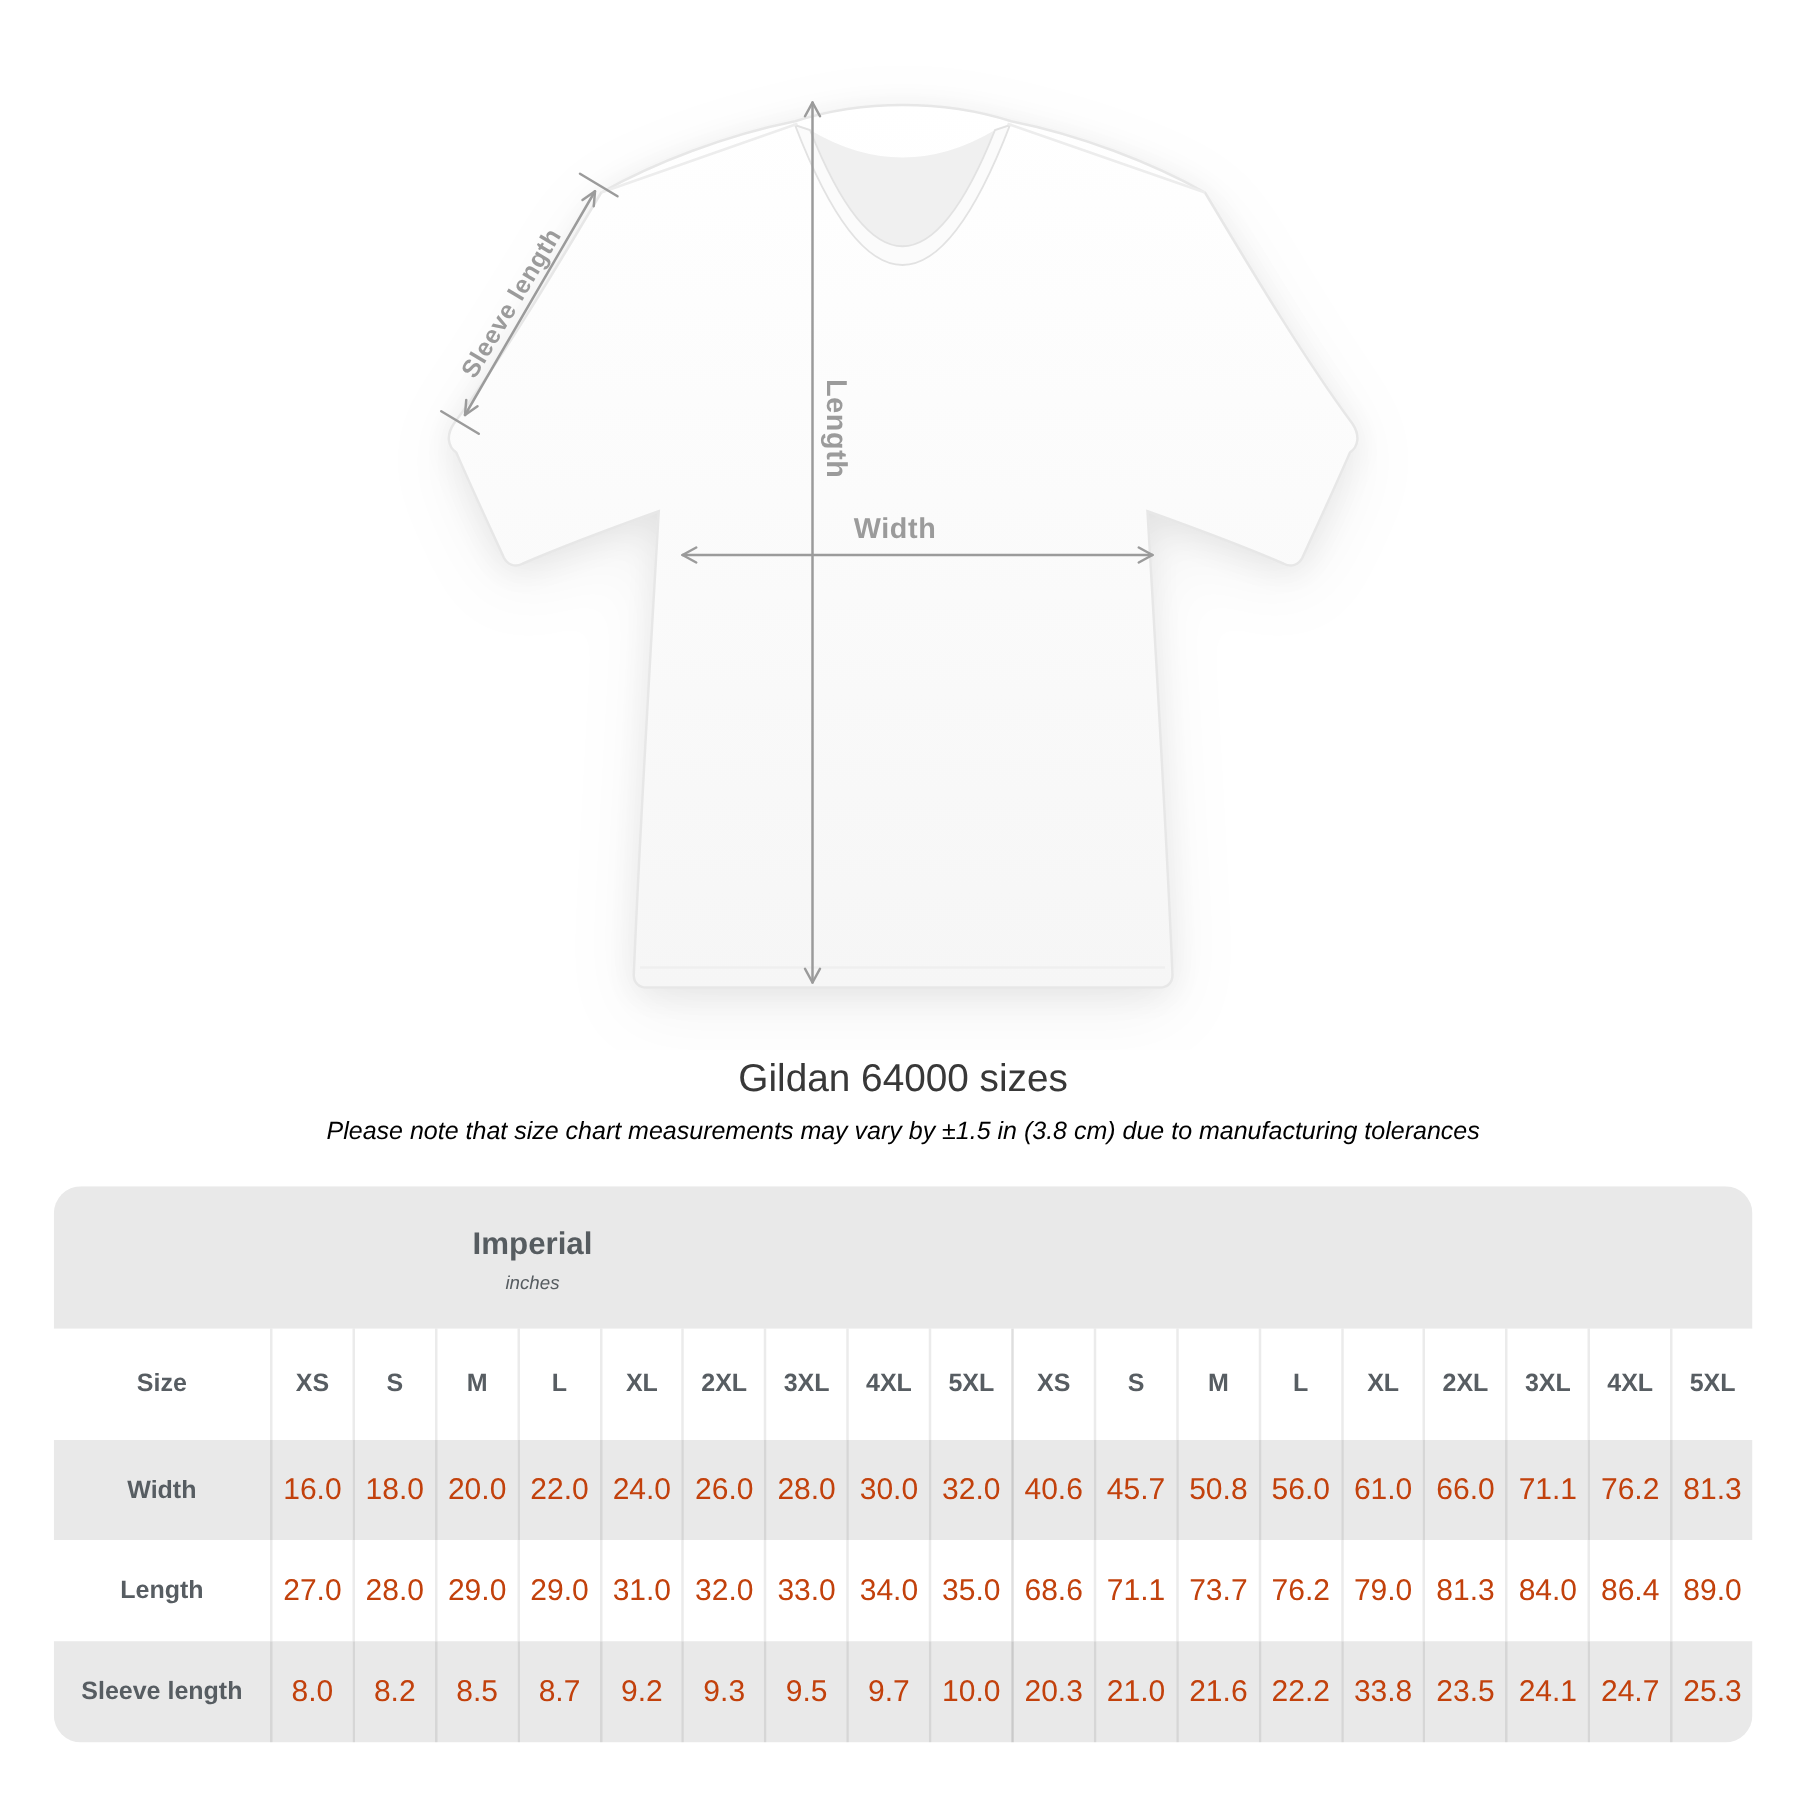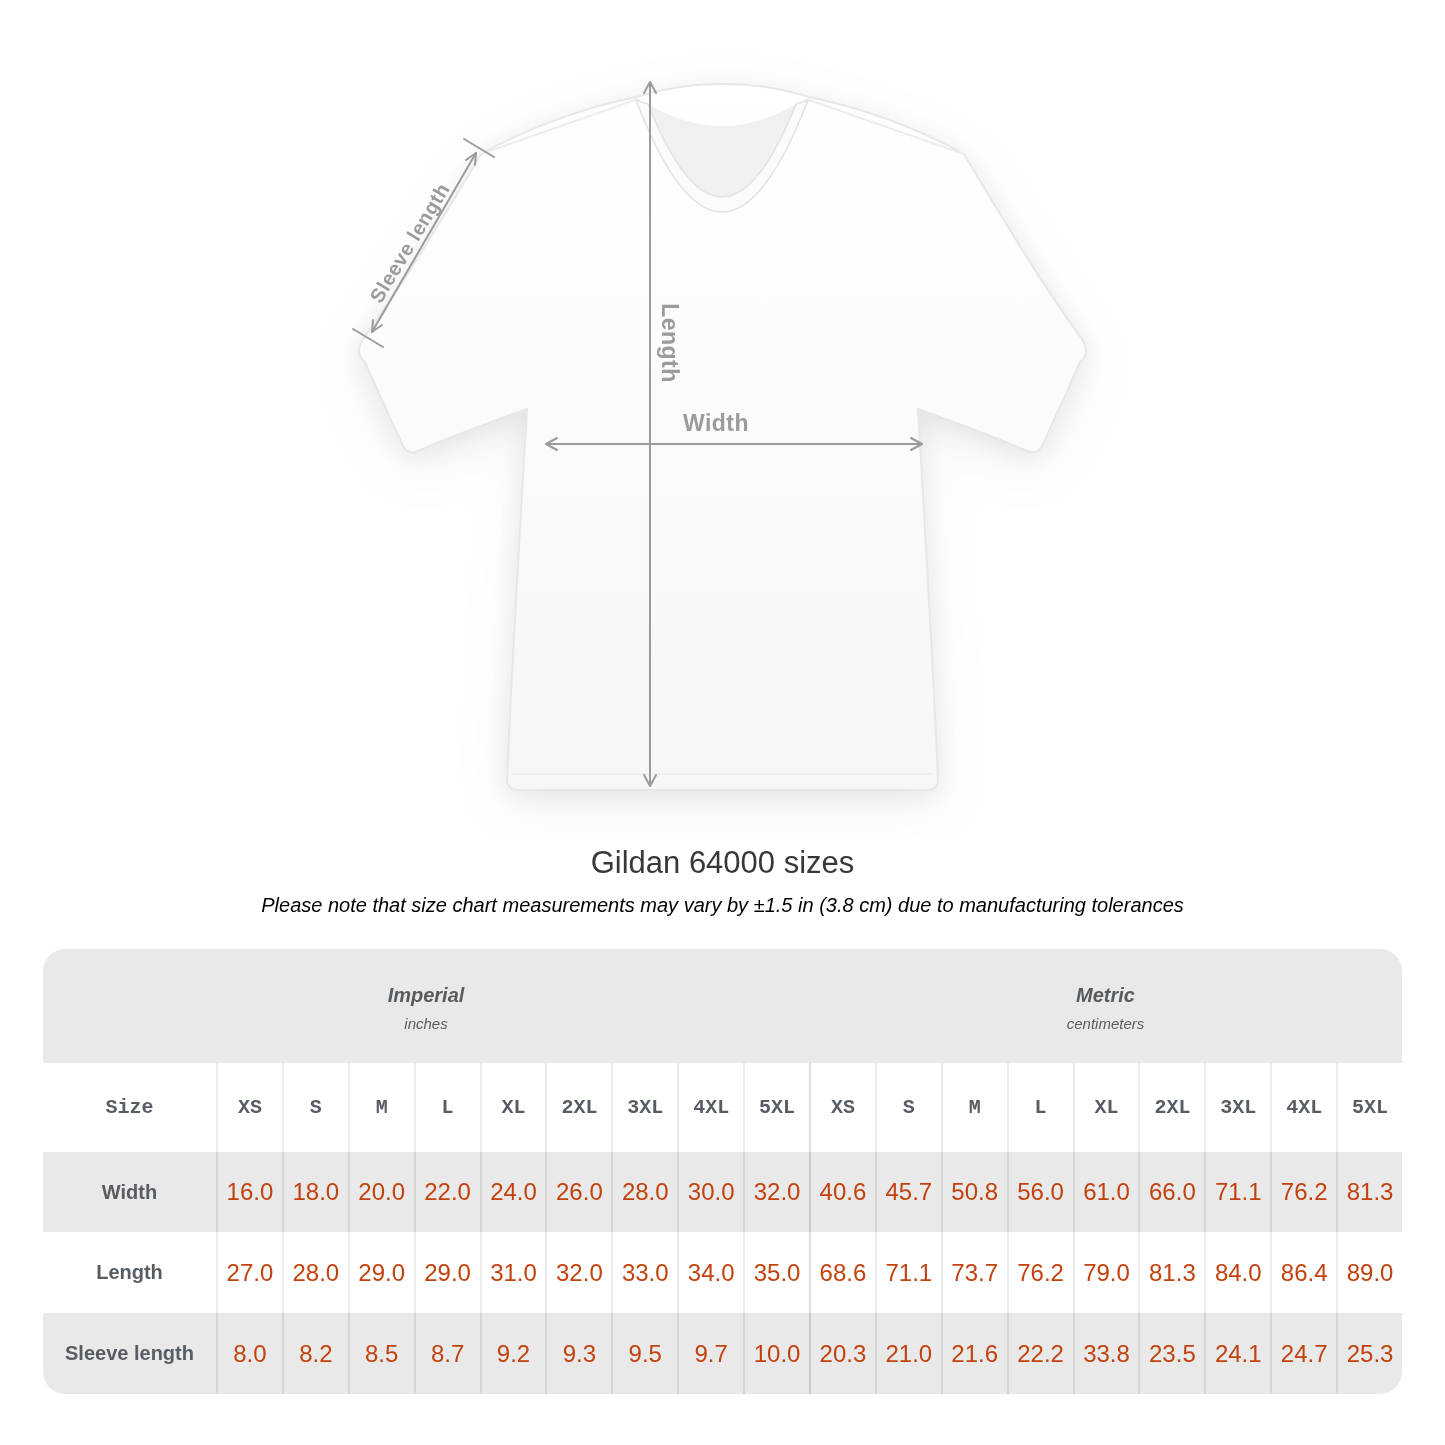--- a/index.html
+++ b/index.html
@@ -18,30 +18,30 @@
          font-size:31px;font-weight:normal;color:#383838;margin:0;}
   .note{position:absolute;top:894px;left:0;width:100%;text-align:center;
         font-size:20px;font-style:italic;color:#000000;margin:0;}
 
   .card{position:absolute;left:43px;top:949px;width:1359px;height:445px;
         border-radius:22px;overflow:hidden;background:#ffffff;}
   .band{display:flex;height:114px;background:#e9e9e9;}
   .band-sec{display:flex;flex-direction:column;align-items:center;justify-content:center;padding-top:4px;}
   .band-sec.imperial{width:766px;}
   .band-sec.metric{width:593px;}
-  .band-title{font-size:20px;font-weight:bold;font-style:italic;color:#565c60;}
+  .band-title{font-size:25px;font-weight:bold;color:#565c60;}
   .band-sub{font-size:15px;font-style:italic;color:#565c60;margin-top:8px;}
 
   .grid{display:grid;grid-template-columns:173px repeat(18,1fr);
         grid-template-rows:89px 80px 81px 81px;}
   .cell{display:flex;align-items:center;justify-content:center;font-size:20px;background:#ffffff;}
   .cell.gray{background:#e9e9e9;}
   .cell.sep{border-left:2px solid rgba(0,0,0,0.08);}
   .cell.sep-strong{border-left:2px solid rgba(0,0,0,0.13);}
-  .cell.head{font-weight:bold;color:#575d62;font-size:20px;font-family:Liberation Mono, monospace;}
+  .cell.head{font-weight:bold;color:#575d62;font-size:20px;}
   .cell.rlabel{font-weight:bold;color:#575d62;font-size:20px;}
   .cell.val{color:#c2410c;font-size:24px;font-weight:normal;}
 </style>
 </head>
 <body>
 
 <svg class="shirt-svg" width="1445" height="840" viewBox="0 0 1445 840">
   <g style="filter:drop-shadow(0 6px 14px rgba(0,0,0,0.07)) drop-shadow(0 16px 28px rgba(0,0,0,0.05));">
     <defs>
       <linearGradient id="shirtFill" x1="0" y1="0" x2="0" y2="1">
@@ -102,24 +102,20 @@
 <div class="diagram-label" id="width-label">Width</div>
 
 <h1 class="title">Gildan 64000 sizes</h1>
 <p class="note">Please note that size chart measurements may vary by ±1.5 in (3.8 cm) due to manufacturing tolerances</p>
 
 <div class="card">
   <div class="band">
     <div class="band-sec imperial">
       <div class="band-title">Imperial</div>
       <div class="band-sub">inches</div>
-    </div>
-    <div class="band-sec metric">
-      <div class="band-title">Metric</div>
-      <div class="band-sub">centimeters</div>
     </div>
   </div>
   <div class="grid" id="size-grid">
       <div class="cell head rlabel">Size</div>
       <div class="cell head sep">XS</div>
       <div class="cell head sep">S</div>
       <div class="cell head sep">M</div>
       <div class="cell head sep">L</div>
       <div class="cell head sep">XL</div>
       <div class="cell head sep">2XL</div>

